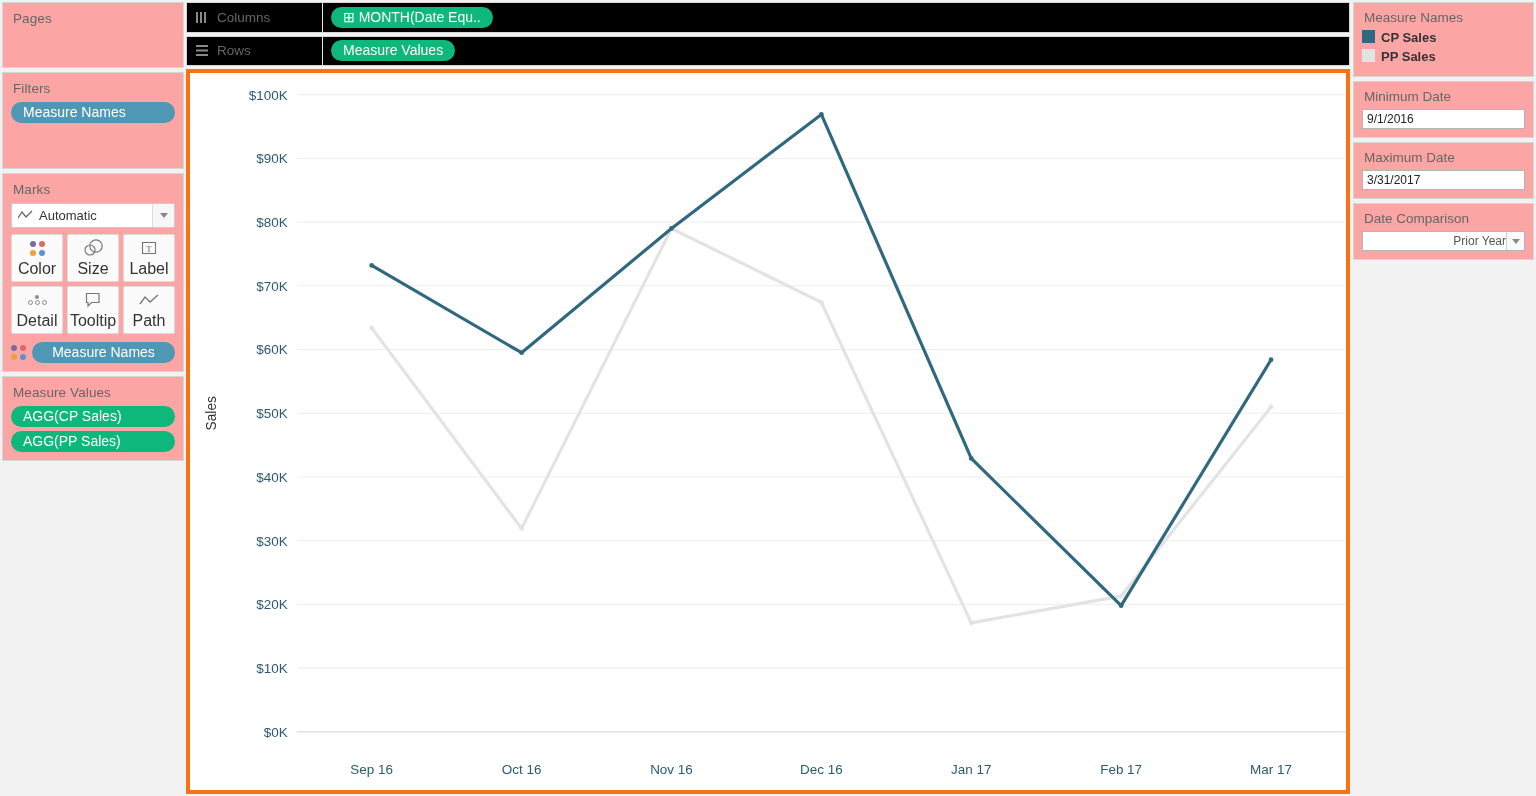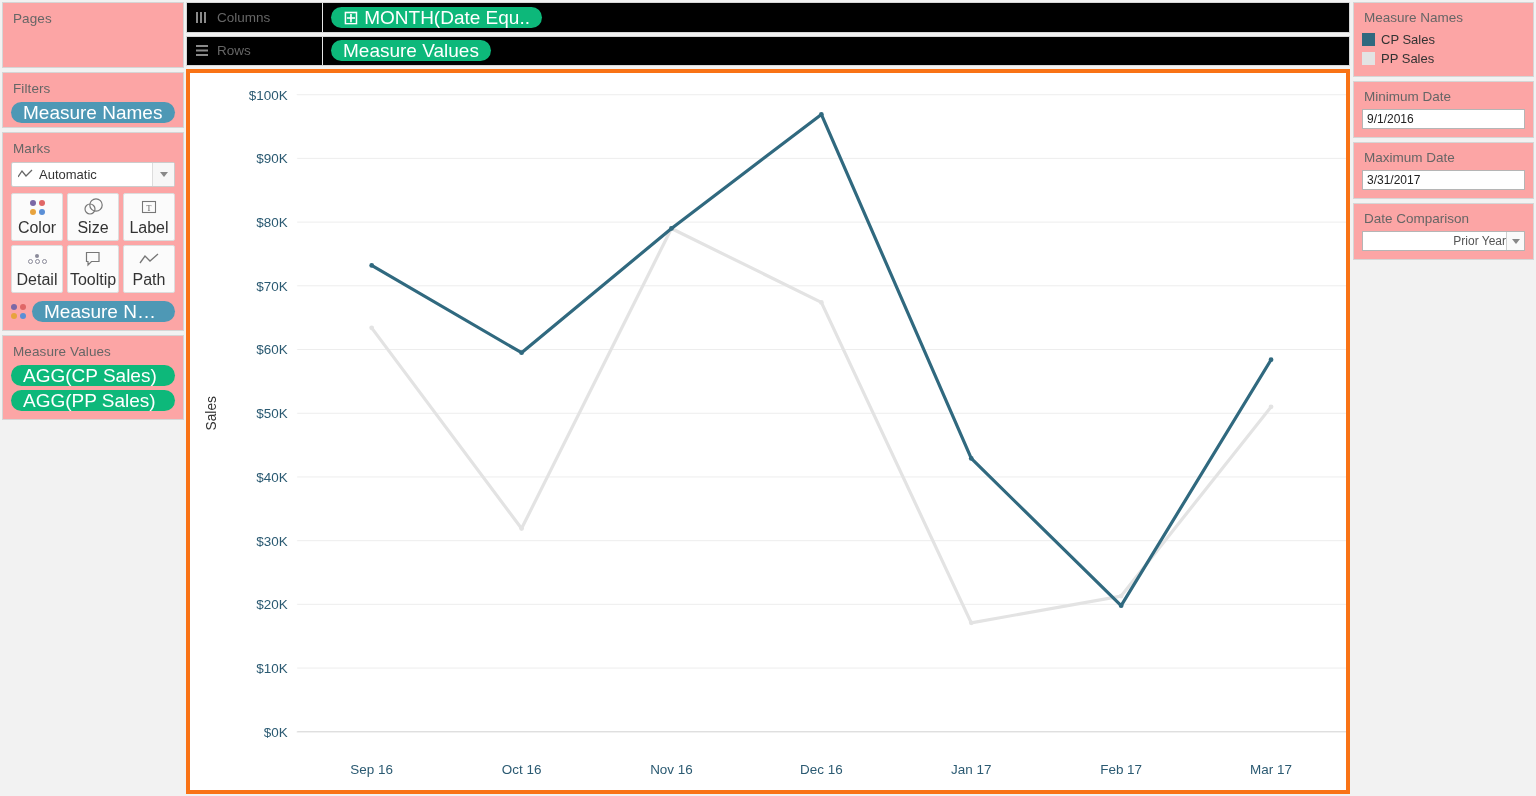--- a/index.html
+++ b/index.html
@@ -34,30 +34,30 @@
     border: 1px solid #d6d6d6;
     padding: 6px 8px 8px 8px;
   }
   .card-title {
     font-size: 13.5px;
     color: #666666;
     padding: 2px 2px 6px 2px;
     letter-spacing: .1px;
   }
   .pages-card { height: 66px; }
-  .filters-card { height: 56px; padding-bottom: 4px; }
+  .filters-card { height: 97px; padding-bottom: 4px; }
   .marks-card { flex: 0 0 auto; }
   .mv-card { flex: 0 0 auto; }
 
   .pill {
     display: block;
     height: 21px;
     line-height: 21px;
     border-radius: 11px;
-    font-size: 19px;
+    font-size: 14px;
     color: #ffffff;
     padding: 0 12px;
     white-space: nowrap;
     overflow: hidden;
     text-overflow: ellipsis;
     user-select: none;
   }
   .pill-blue { background: #4e98b5; }
   .pill-green { background: #0db87a; }
 
@@ -192,21 +192,21 @@
   
   .right-col {
     width: 186px;
     flex: 0 0 186px;
     background: #f2f2f2;
     padding: 2px 2px 0 3px;
     display: flex;
     flex-direction: column;
     gap: 4px;
   }
-  .legend-row { display: flex; align-items: center; gap: 6px; height: 19px; }
+  .legend-row { display: flex; gap: 6px; height: 19px; font-weight: bold; }
   .swatch { width: 13px; height: 13px; flex: 0 0 13px; }
   .legend-text { font-size: 13px; color: #333333; }
   .ctl-title { font-size: 13.5px; color: #666666; padding: 1px 2px 5px 2px; }
   .textbox {
     height: 20px;
     border: 1px solid #b5b5b5;
     background: #ffffff;
     font-size: 12px;
     color: #222222;
     display: flex;

